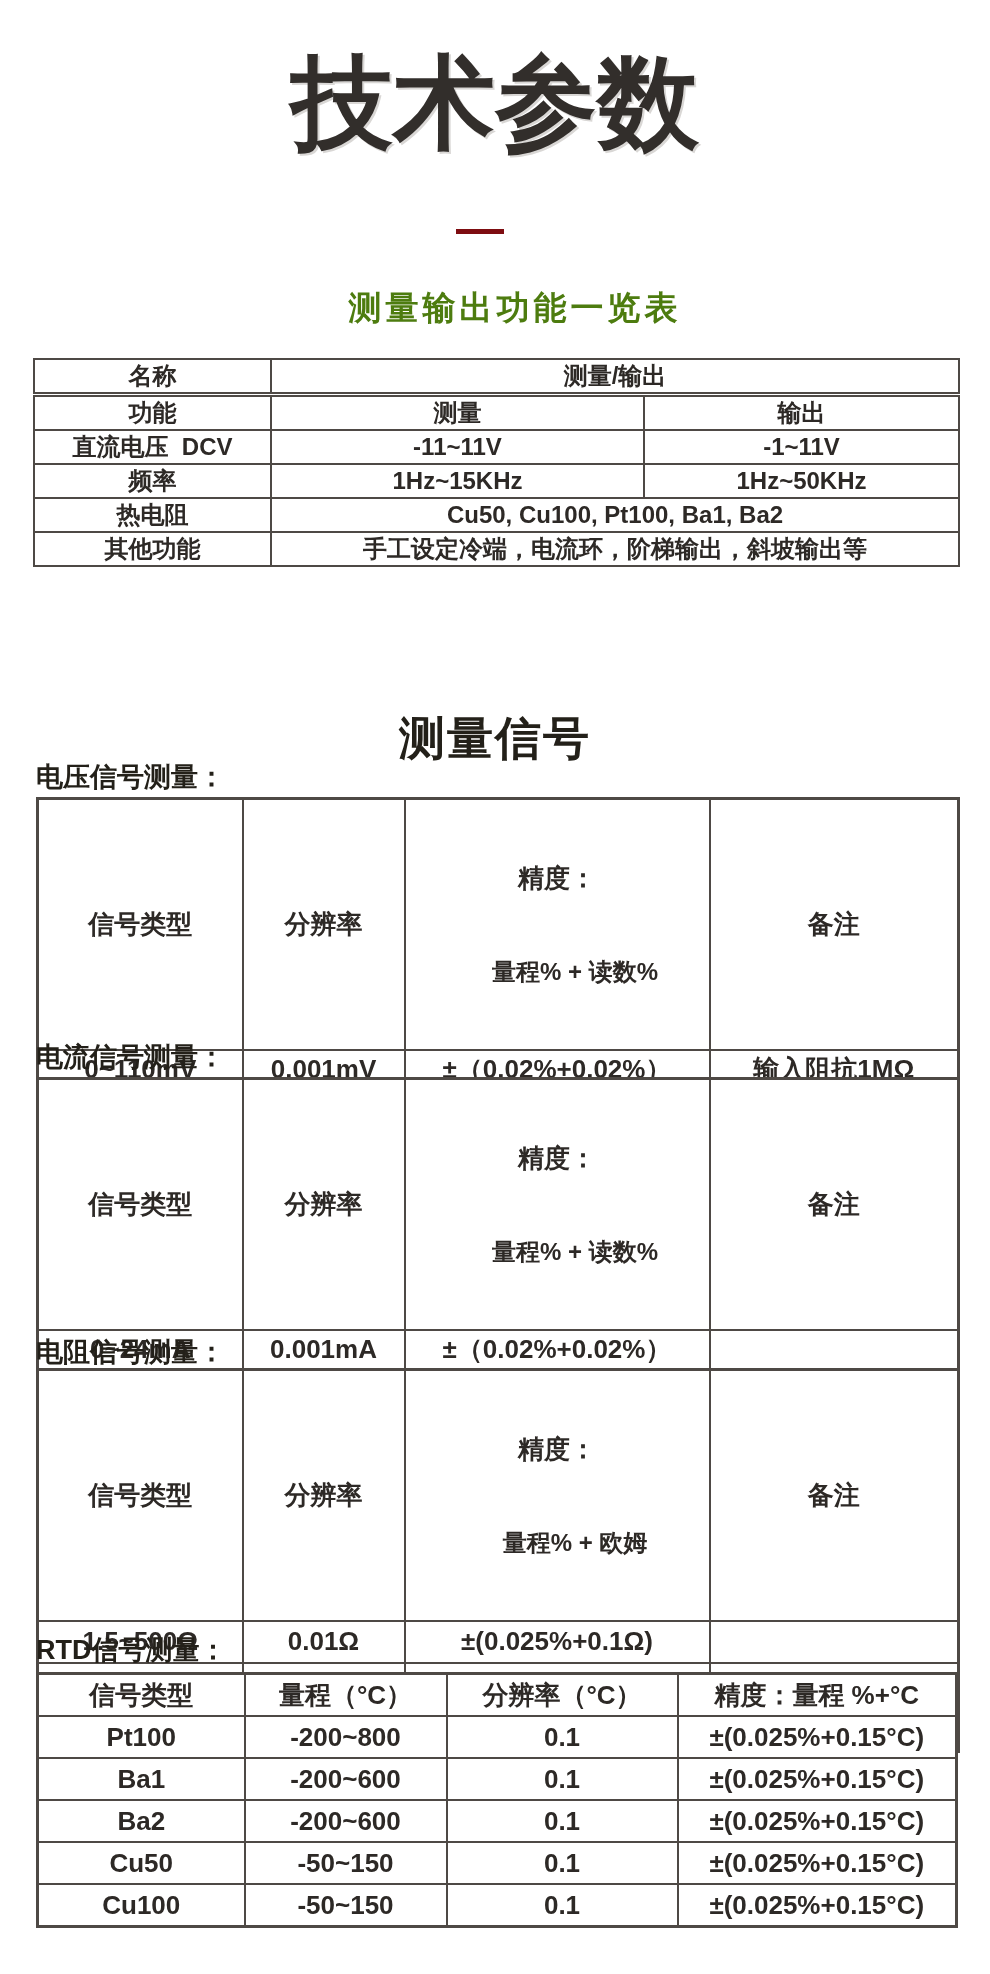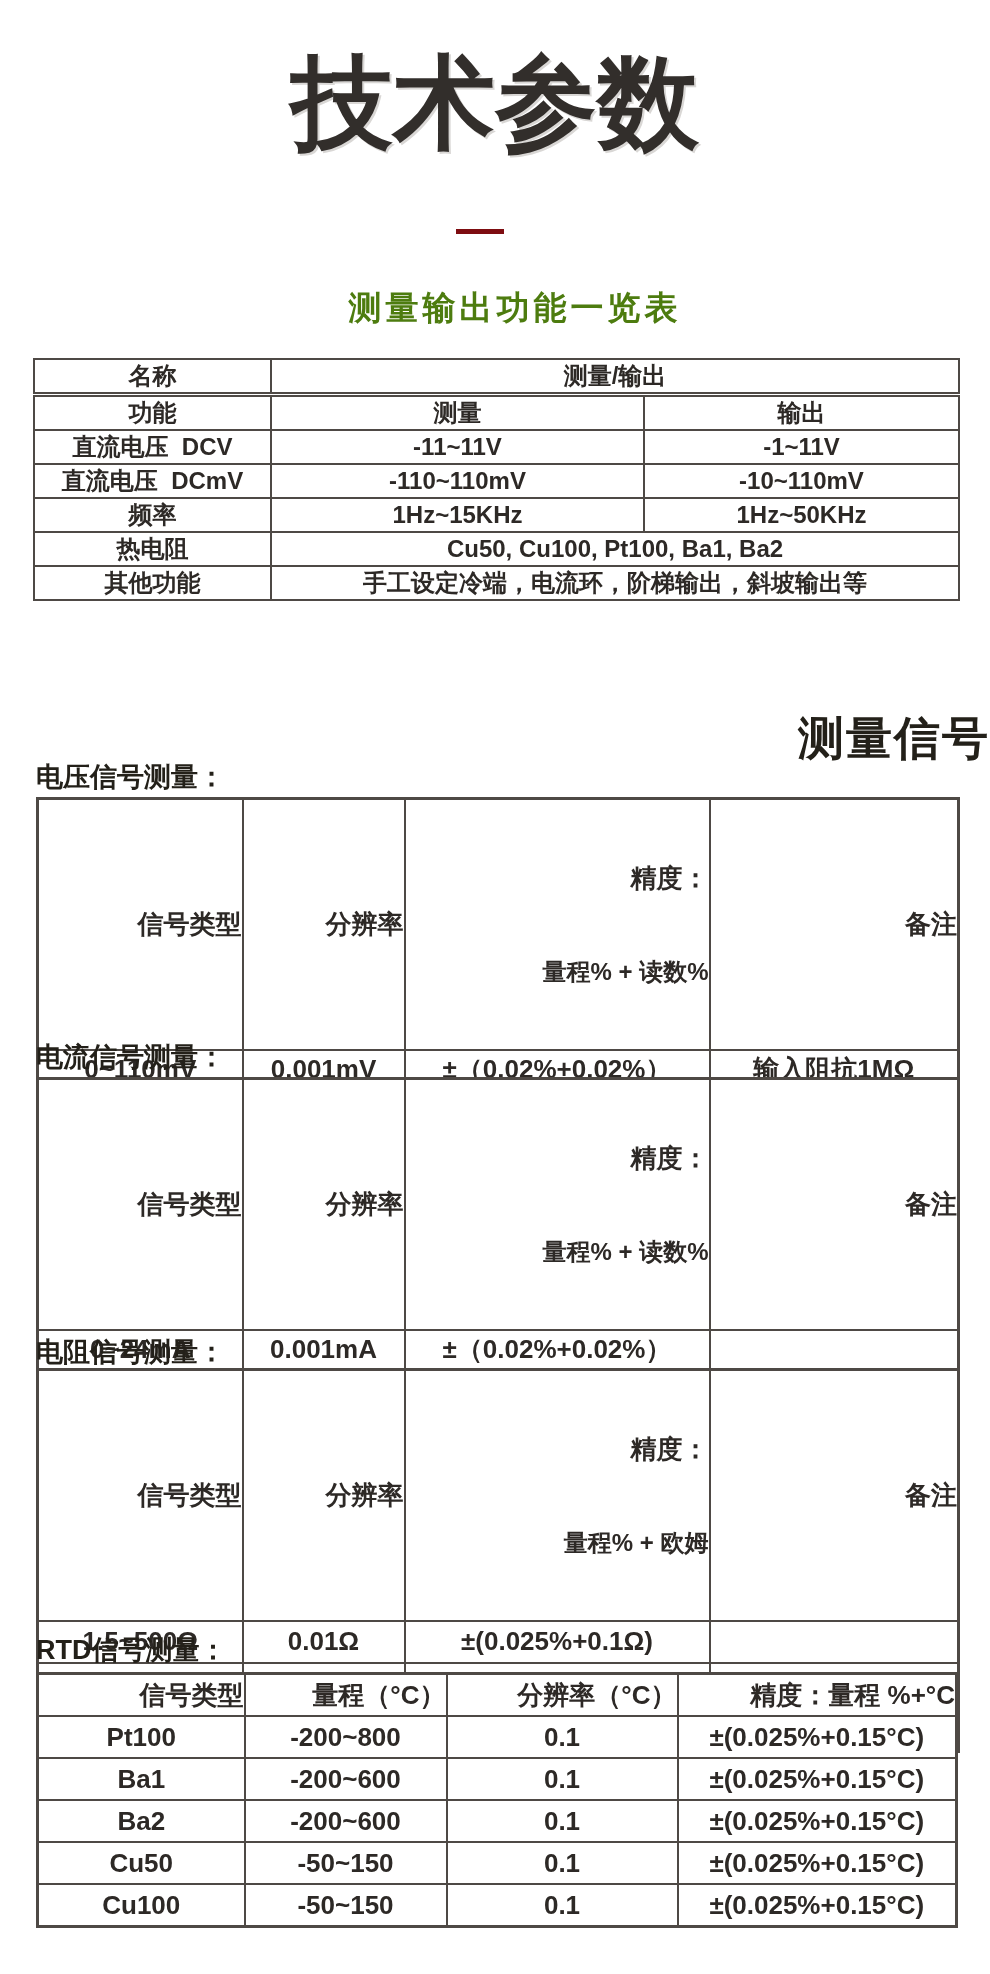--- a/index.html
+++ b/index.html
@@ -6,40 +6,40 @@
   .page{position:relative;width:990px;height:1974px;background:#ffffff;overflow:hidden;
         font-family:"Liberation Sans",sans-serif;color:#2d2926;}
 
   .big-title{position:absolute;top:46px;left:0;width:100%;text-align:center;
              font-size:102px;line-height:1.12;font-weight:900;color:#322e2b;
              text-shadow:2px 2px 0 #d9d7d5;}
   .accent-dash{position:absolute;top:229px;left:456px;width:48px;height:5px;background:#7e0d11;}
 
   .overview-heading{position:absolute;top:286px;left:0;width:100%;text-align:center;
                     font-size:33px;font-weight:700;letter-spacing:4px;color:#4d7c0f;padding-left:20px;}
-  .signals-heading{position:absolute;top:708px;left:0;width:100%;text-align:right;
+  .signals-heading{position:absolute;top:708px;left:0;width:100%;text-align:center;
                    font-size:46px;font-weight:800;letter-spacing:2px;color:#232019;}
 
   .block-label{position:absolute;left:36px;font-size:27px;font-weight:700;color:#232019;}
   #lbl-voltage{top:759px;} #lbl-current{top:1039px;} #lbl-resistance{top:1334px;} #lbl-rtd{top:1632px;}
 
   table{border-collapse:collapse;table-layout:fixed;position:absolute;background:#fff;}
   td{border:2px solid #4e4945;text-align:center;vertical-align:middle;padding:0;
      white-space:pre;overflow:hidden;color:#2d2926;}
 
   
   #t1{left:33px;top:358px;width:925px;border:2px solid #4e4945;}
   #t1 td{height:29px;font-size:24px;font-weight:600;margin-left:48px;}
   #t1 tr.dbl td{border-bottom:5px double #4e4945;}
 
   
   .sig{left:36px;width:921px;border:3px solid #4e4945;}
   #t-voltage{top:797px;} #t-current{top:1077px;} #t-resistance{top:1368px;} #t-rtd{top:1672px;}
   .sig td{font-size:26px;font-weight:600;}
-  .sig td.hdr{height:75px;text-align:right;}
+  .sig td.hdr{height:75px;}
   .sig td.row{height:37px;}
   .acc-title{font-size:26px;font-weight:700;line-height:1.25;}
   .acc-sub{font-size:24px;font-weight:700;line-height:1.25;padding-left:36px;}
   td.note{height:36px;text-align:left;padding-left:12px;font-size:23px;font-weight:600;}
   td.note2{height:77px;text-align:left;padding:0 0 0 12px;font-size:23px;font-weight:600;}
   td.note2 div{line-height:38px;}
   #t-resistance td.hdr{height:78px;} #t-resistance td.row{height:40px;} #t-resistance td.note{height:44px;}
   #t-rtd td{height:40px;font-size:26px;font-weight:600;}
   #t-rtd td.hdr{height:40px;}
   .serif{font-family:"Liberation Serif",serif;font-weight:400;}
@@ -69,25 +69,20 @@
       <td>功能</td>
       <td>测量</td>
       <td>输出</td>
     </tr>
     <tr>
       <td>直流电压  DCV</td>
       <td>-11~11V</td>
       <td>-1~11V</td>
     </tr>
     <tr>
-      <td>直流电压  DCmV</td>
-      <td>-110~110mV</td>
-      <td>-10~110mV</td>
-    </tr>
-    <tr>
       <td>频率</td>
       <td>1Hz~15KHz</td>
       <td>1Hz~50KHz</td>
     </tr>
     <tr>
       <td>热电阻</td>
       <td colspan="2">Cu50, Cu100, Pt100, Ba1, Ba2</td>
     </tr>
     <tr>
       <td>其他功能</td>

